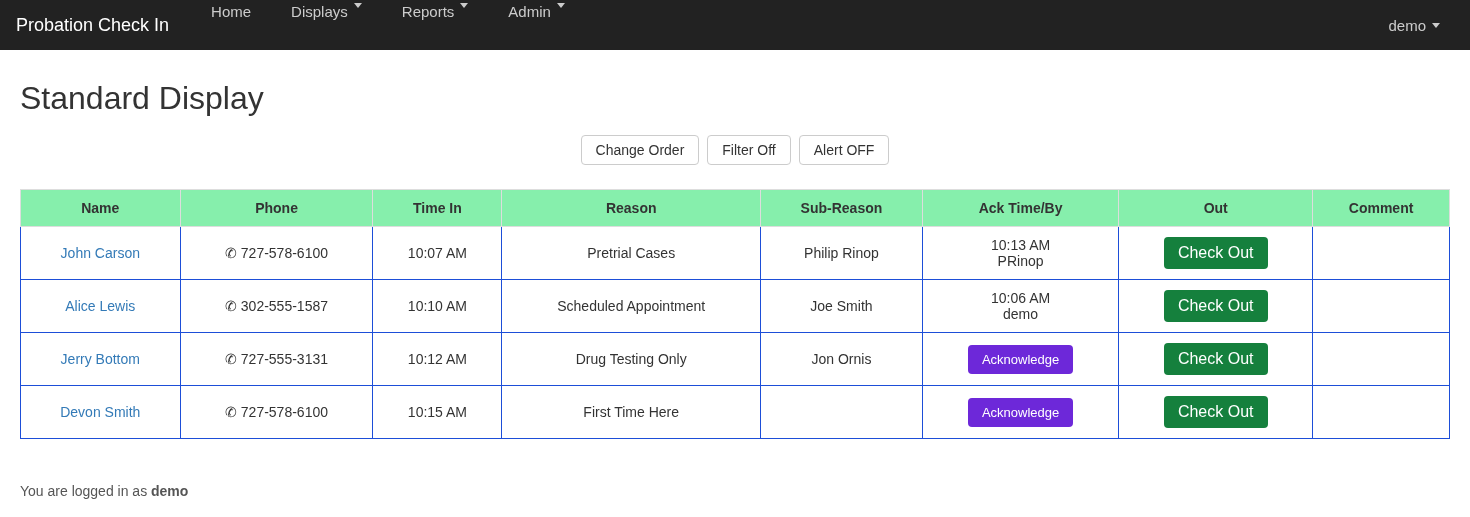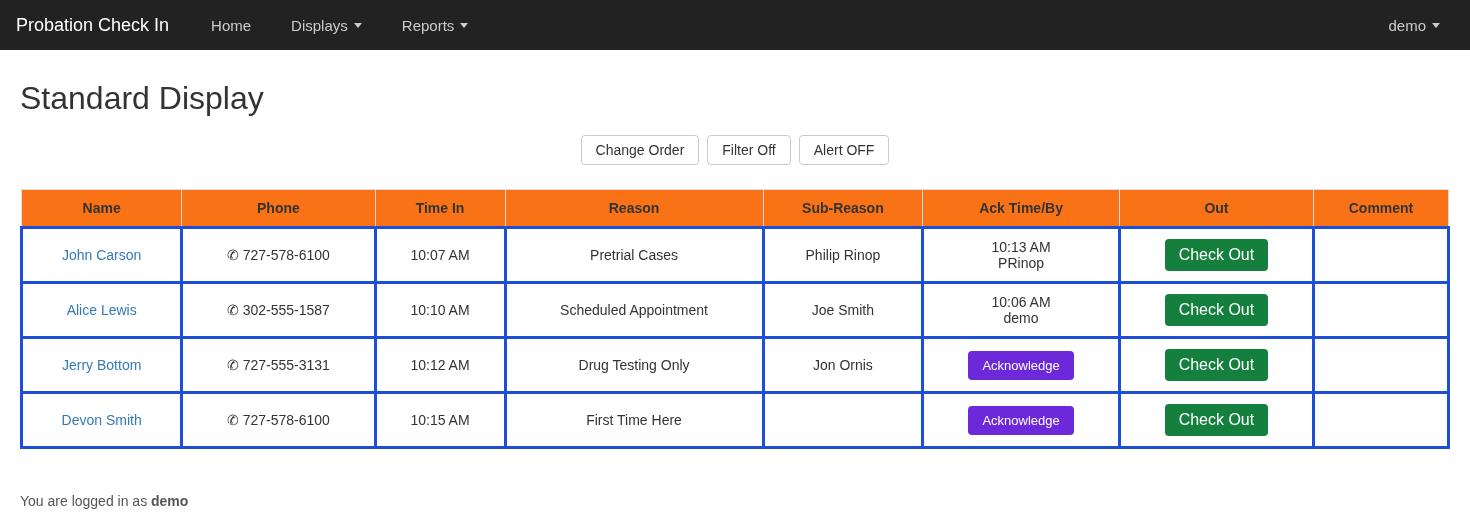--- a/index.html
+++ b/index.html
@@ -20,21 +20,20 @@
       font-weight: 500;
       color: #fff;
       margin-right: 16px;
       white-space: nowrap;
     }
     .nav-item {
       color: #ccc;
       padding: 0 14px;
       height: 44px;
       display: flex;
-      align-items: center;
       cursor: pointer;
       font-size: 15px;
       gap: 4px;
     }
     .nav-spacer { flex: 1; }
     .nav-user {
       color: #ccc;
       display: flex;
       align-items: center;
       gap: 4px;
@@ -81,28 +80,28 @@
 
     
     .data-table {
       width: 100%;
       border-collapse: collapse;
       font-size: 14px;
     }
     .data-table th {
       border: 1px solid #ddd;
       padding: 10px 14px;
-      background: #f97316;
+      background: #86efac;
       font-weight: 700;
       text-align: center;
       color: #333;
       margin-left: 23px;
     }
     .data-table td {
-      border: 3px solid #1d4ed8;
+      border: 1px solid #1d4ed8;
       padding: 10px 14px;
       text-align: center;
       color: #333;
       vertical-align: middle;
     }
     .name-link {
       color: #337ab7;
       cursor: pointer;
       text-decoration: none;
     }
@@ -145,20 +144,24 @@
   <span class="navbar-brand">Probation Check In</span>
   <div class="nav-item">
     <span>Home</span>
   </div>
   <div class="nav-item">
     <span>Displays</span>
     <span class="caret"></span>
   </div>
   <div class="nav-item">
     <span>Reports</span>
+    <span class="caret"></span>
+  </div>
+  <div class="nav-item">
+    <span>Admin</span>
     <span class="caret"></span>
   </div>
   <div class="nav-spacer"></div>
   <div class="nav-user">
     <span>demo</span>
     <span class="caret"></span>
   </div>
 </nav>
 
 <div class="main">

